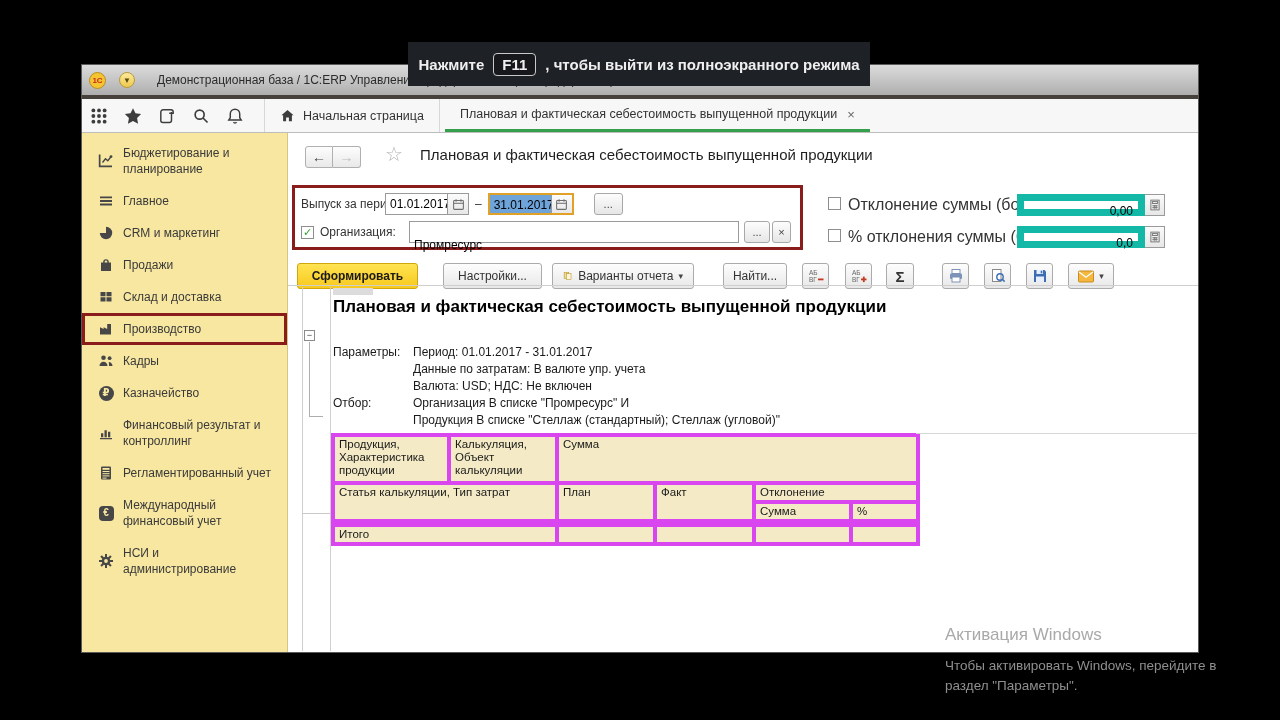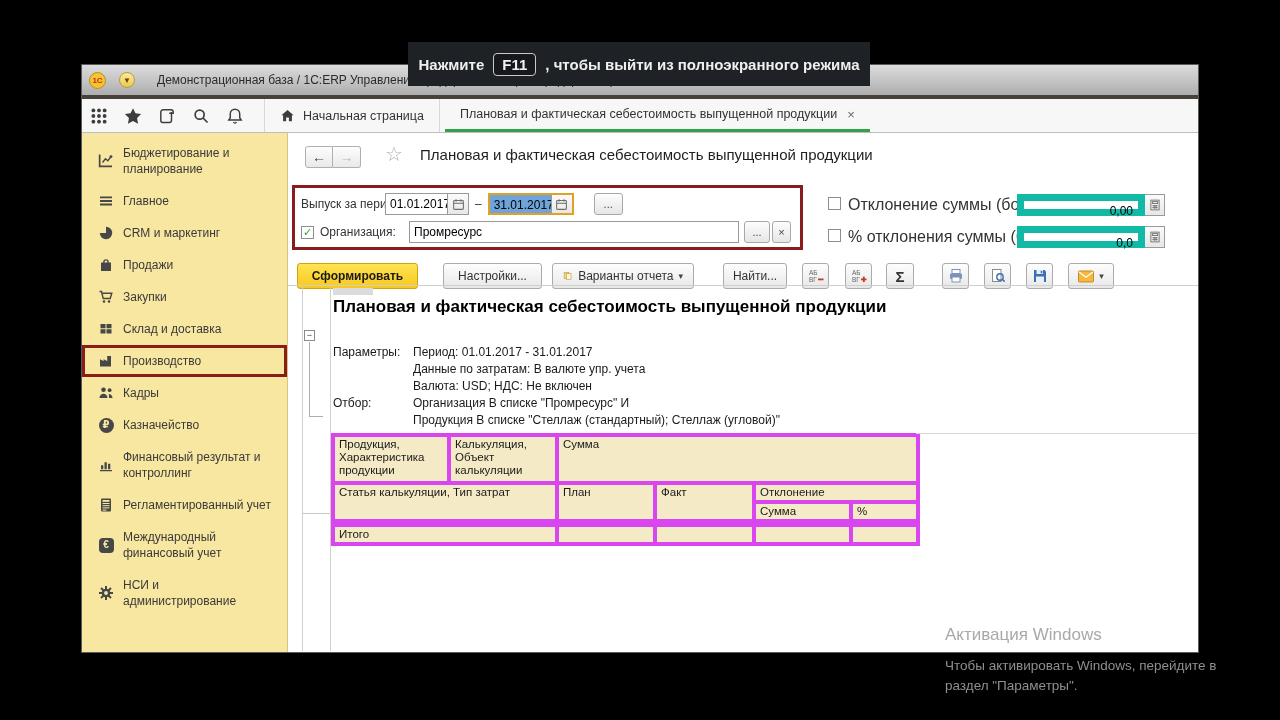--- a/index.html
+++ b/index.html
@@ -77,21 +77,21 @@
   .calbtn { width:21px; border-left:1px solid #9a9a9a; background:linear-gradient(#fbfbfb,#e7e7e7);
     display:flex; align-items:center; justify-content:center; }
   .datefield.focus { border:2px solid #e0a126; }
   .seltext { background:#6ea4da; }
   .smallbtn { height:22px; background:linear-gradient(#fdfdfd,#e6e6e6); border:1px solid #a8a8a8;
     border-radius:3px; font-size:11px; color:#444; display:flex; align-items:center;
     justify-content:center; }
   .checkbox { width:13px; height:13px; border:1px solid #8e8e8e; background:#fff;
     font-size:11px; font-weight:bold; color:#2f9e2f; line-height:11px; text-align:center; }
   .textinput { height:22px; border:1px solid #9a9a9a; background:#fff; font-size:12px;
-    padding:3px 4px 0 4px; }
+    padding:16px 4px 0 4px; }
 
   .devlabel { font-size:16px; color:#333; white-space:nowrap; }
   .numgroup { display:flex; height:22px; }
   .numinput { width:128px; border:7px solid #14b8a6; background:#fff; font-size:12px;
     text-align:right; padding:3px 5px 0 0; }
   .calcbtn { width:20px; border:1px solid #9a9a9a; border-left:none;
     background:linear-gradient(#fbfbfb,#e7e7e7); display:flex; align-items:center;
     justify-content:center; }
 
   
@@ -226,30 +226,20 @@
         </span>
       <span class="lbl">CRM и маркетинг</span>
     </div>
     <div class="sbitem">
       <span class="sbicon">
           <svg viewBox="0 0 16 16">
             <path fill="#474747" fill-rule="evenodd" d="M5.2 5.5V5a2.8 2.8 0 0 1 5.6 0v.5H13V14H3V5.5zM6.6 5.5h2.8V5a1.4 1.4 0 0 0-2.8 0z"></path>
           </svg>
         </span>
       <span class="lbl">Продажи</span>
-    </div>
-    <div class="sbitem">
-      <span class="sbicon">
-          <svg viewBox="0 0 16 16">
-            <path fill="none" stroke="#474747" stroke-width="1.4" d="M1.5 2.5h2l1.7 7h7l1.6-5.2H4.5"></path>
-            <circle cx="6" cy="12.5" r="1.3" fill="#474747"></circle>
-            <circle cx="11" cy="12.5" r="1.3" fill="#474747"></circle>
-          </svg>
-        </span>
-      <span class="lbl">Закупки</span>
     </div>
     <div class="sbitem">
       <span class="sbicon">
           <svg viewBox="0 0 16 16">
             <path fill="#474747" d="M2.5 3h5v4.2h-5zM8.5 3h5v4.2h-5zM2.5 8.2h5v4.2h-5zM8.5 8.2h5v4.2h-5z"></path>
           </svg>
         </span>
       <span class="lbl">Склад и доставка</span>
     </div>
     <div class="sbitem">

